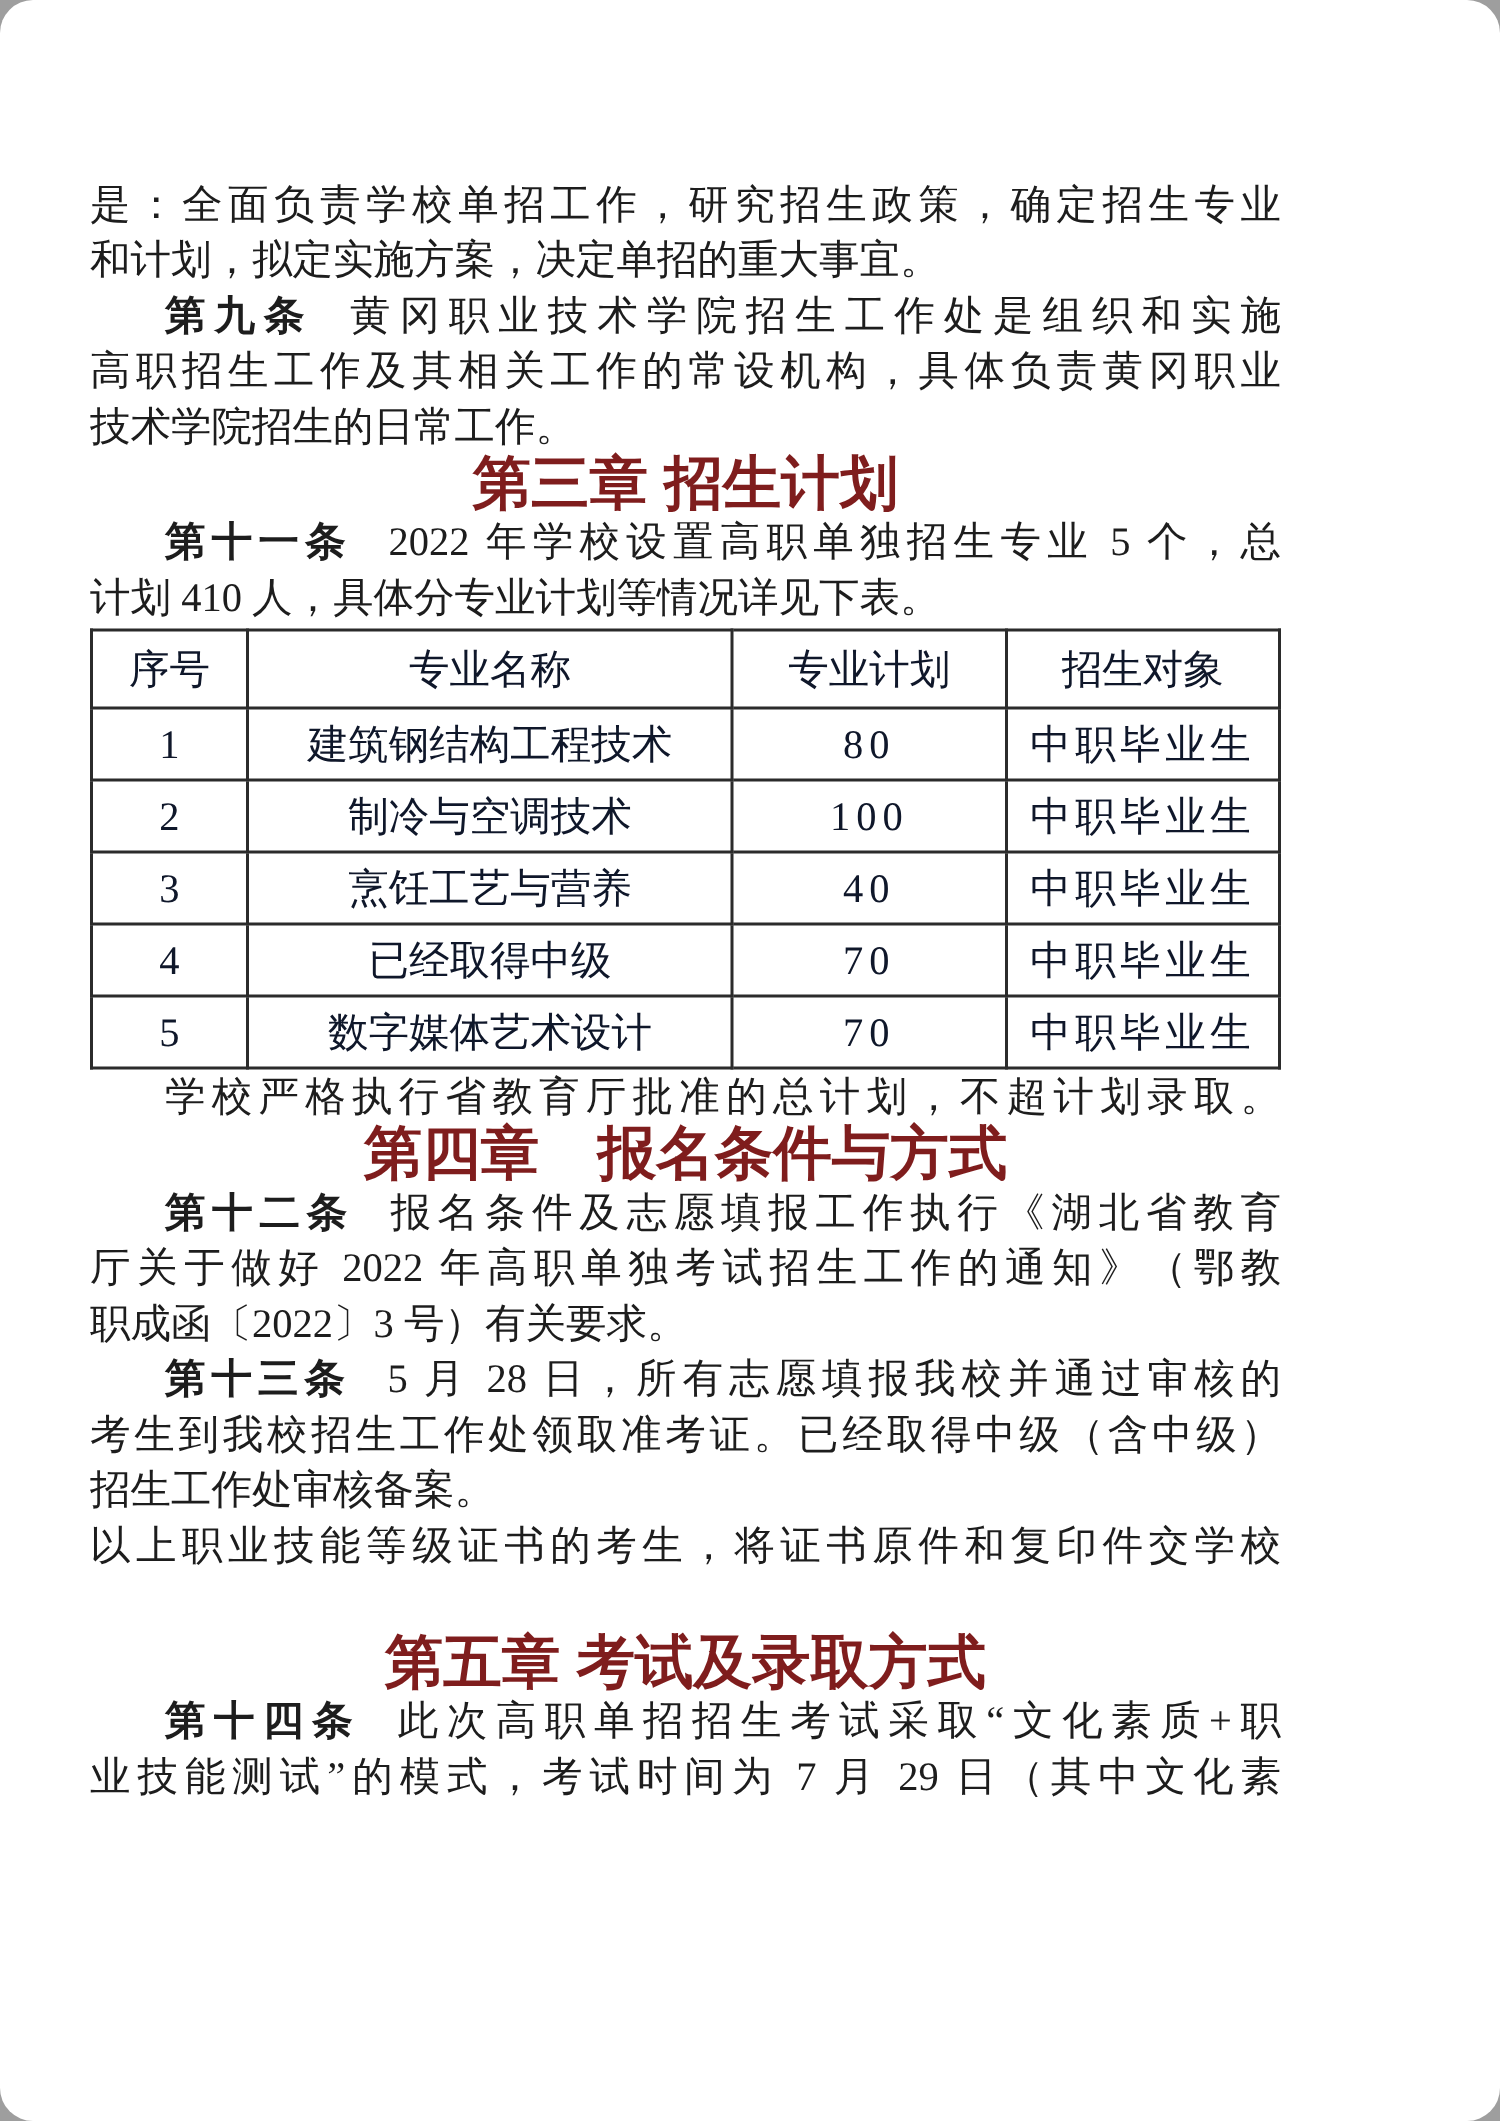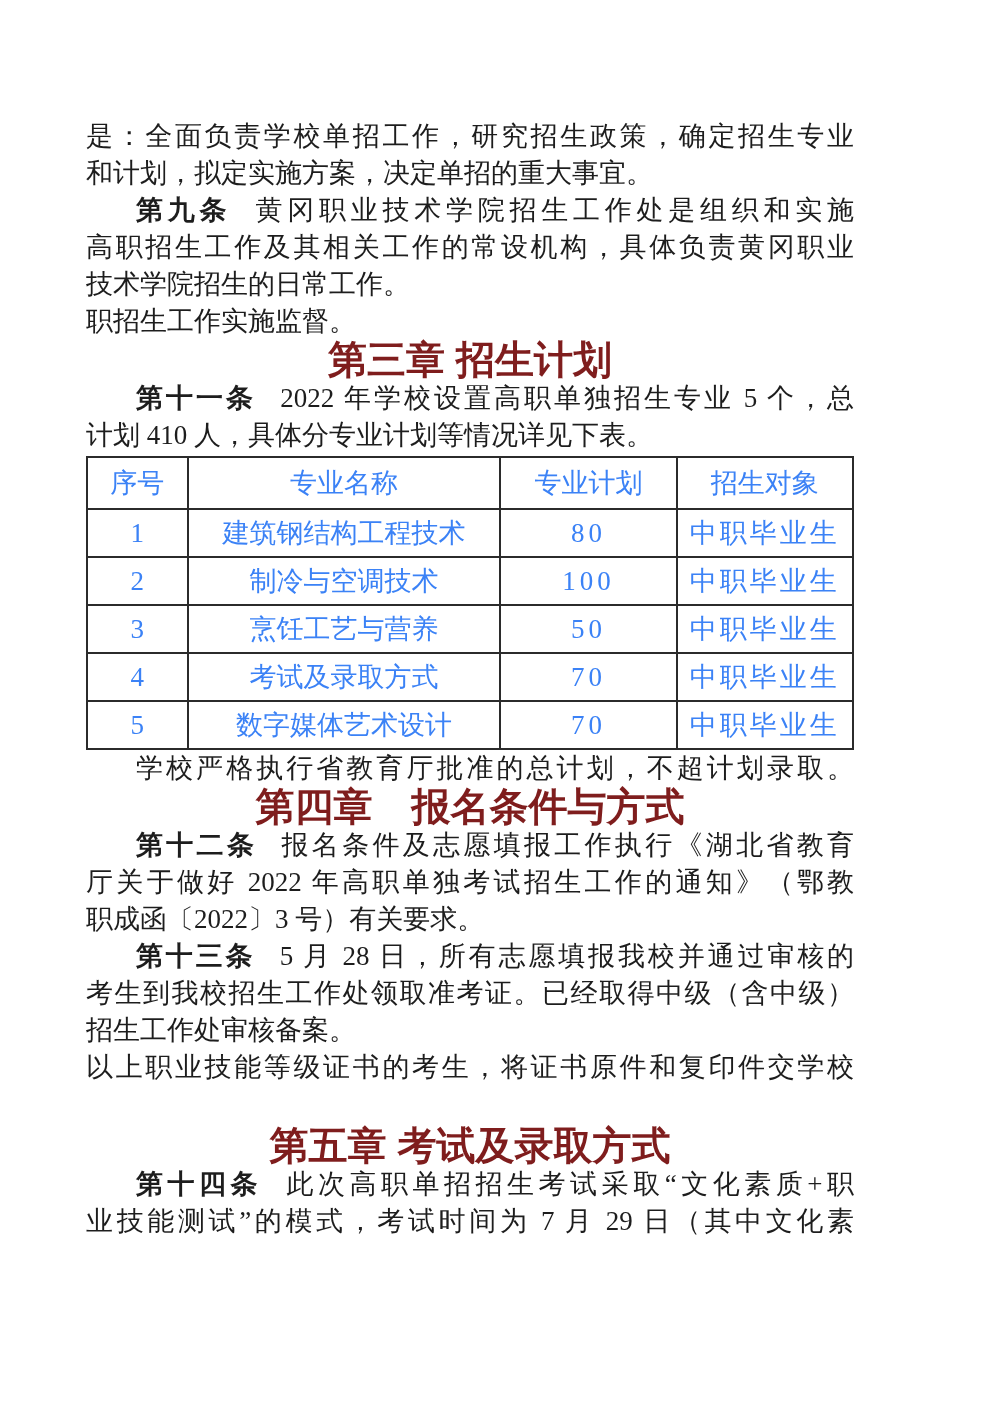--- a/index.html
+++ b/index.html
@@ -3,24 +3,25 @@
 <meta charset="utf-8">
 <style>
   html, body { margin: 0; padding: 0; background: #9e9e9e; }
   .page {
     position: relative;
     width: 1000px;
     height: 1414px;
     margin: 0 auto;
     background: #ffffff;
     box-sizing: border-box;
-    padding: 118px 146px 0 86px;
+    padding: 118px 146px 0 60px;
     color: #1d1d1d;
     font-family: "Liberation Serif", "DejaVu Serif", serif;
     overflow: hidden;
+    border-radius: 22px;
   }
   
   .ln {
     margin: 0;
     font-size: 27px;
     line-height: 37px;
     white-space: nowrap;
     text-align: justify;
   }
   .ln.just { text-align: justify; text-align-last: justify; white-space: normal; }
@@ -39,21 +40,21 @@
   }
   .chapter.gap-top { margin-top: 40px; }
 
   
   table.plan {
     width: 100%;
     border-collapse: collapse;
     table-layout: fixed;
     margin: 2px 0 0 0;
     font-size: 27px;
-    color: #3b82f6;
+    color: #0f172a;
   }
   table.plan th, table.plan td {
     border: 2px solid #2b2b2b;
     font-weight: normal;
     text-align: center;
     vertical-align: middle;
     padding: 0;
     overflow: hidden;
   }
   table.plan thead th { height: 50px; }
@@ -70,21 +71,20 @@
 
 <div class="page">
 
   <p class="ln just">是：全面负责学校单招工作，研究招生政策，确定招生专业</p>
   <p class="ln">和计划，拟定实施方案，决定单招的重大事宜。</p>
 
   <p class="ln just ind"><b class="ldr">第九条</b><span>黄冈职业技术学院招生工作处是组织和实施</span></p>
   <p class="ln just">高职招生工作及其相关工作的常设机构，具体负责黄冈职业</p>
   <p class="ln">技术学院招生的日常工作。</p>
 
-  <p class="ln">职招生工作实施监督。</p>
 
   <h2 class="chapter">第三章 招生计划</h2>
 
   <p class="ln just ind"><b class="ldr">第十一条</b><span>2022 年学校设置高职单独招生专业 5 个，总</span></p>
   <p class="ln">计划 410 人，具体分专业计划等情况详见下表。</p>
 
   <table class="plan">
     <thead>
       <tr>
         <th class="col-no">序号</th>
@@ -102,26 +102,26 @@
       </tr>
       <tr>
         <td>2</td>
         <td>制冷与空调技术</td>
         <td class="num">100</td>
         <td class="tgt">中职毕业生</td>
       </tr>
       <tr>
         <td>3</td>
         <td>烹饪工艺与营养</td>
-        <td class="num">50</td>
+        <td class="num">40</td>
         <td class="tgt">中职毕业生</td>
       </tr>
       <tr>
         <td>4</td>
-        <td>考试及录取方式</td>
+        <td>已经取得中级</td>
         <td class="num">70</td>
         <td class="tgt">中职毕业生</td>
       </tr>
       <tr>
         <td>5</td>
         <td>数字媒体艺术设计</td>
         <td class="num">70</td>
         <td class="tgt">中职毕业生</td>
       </tr>
     </tbody>

